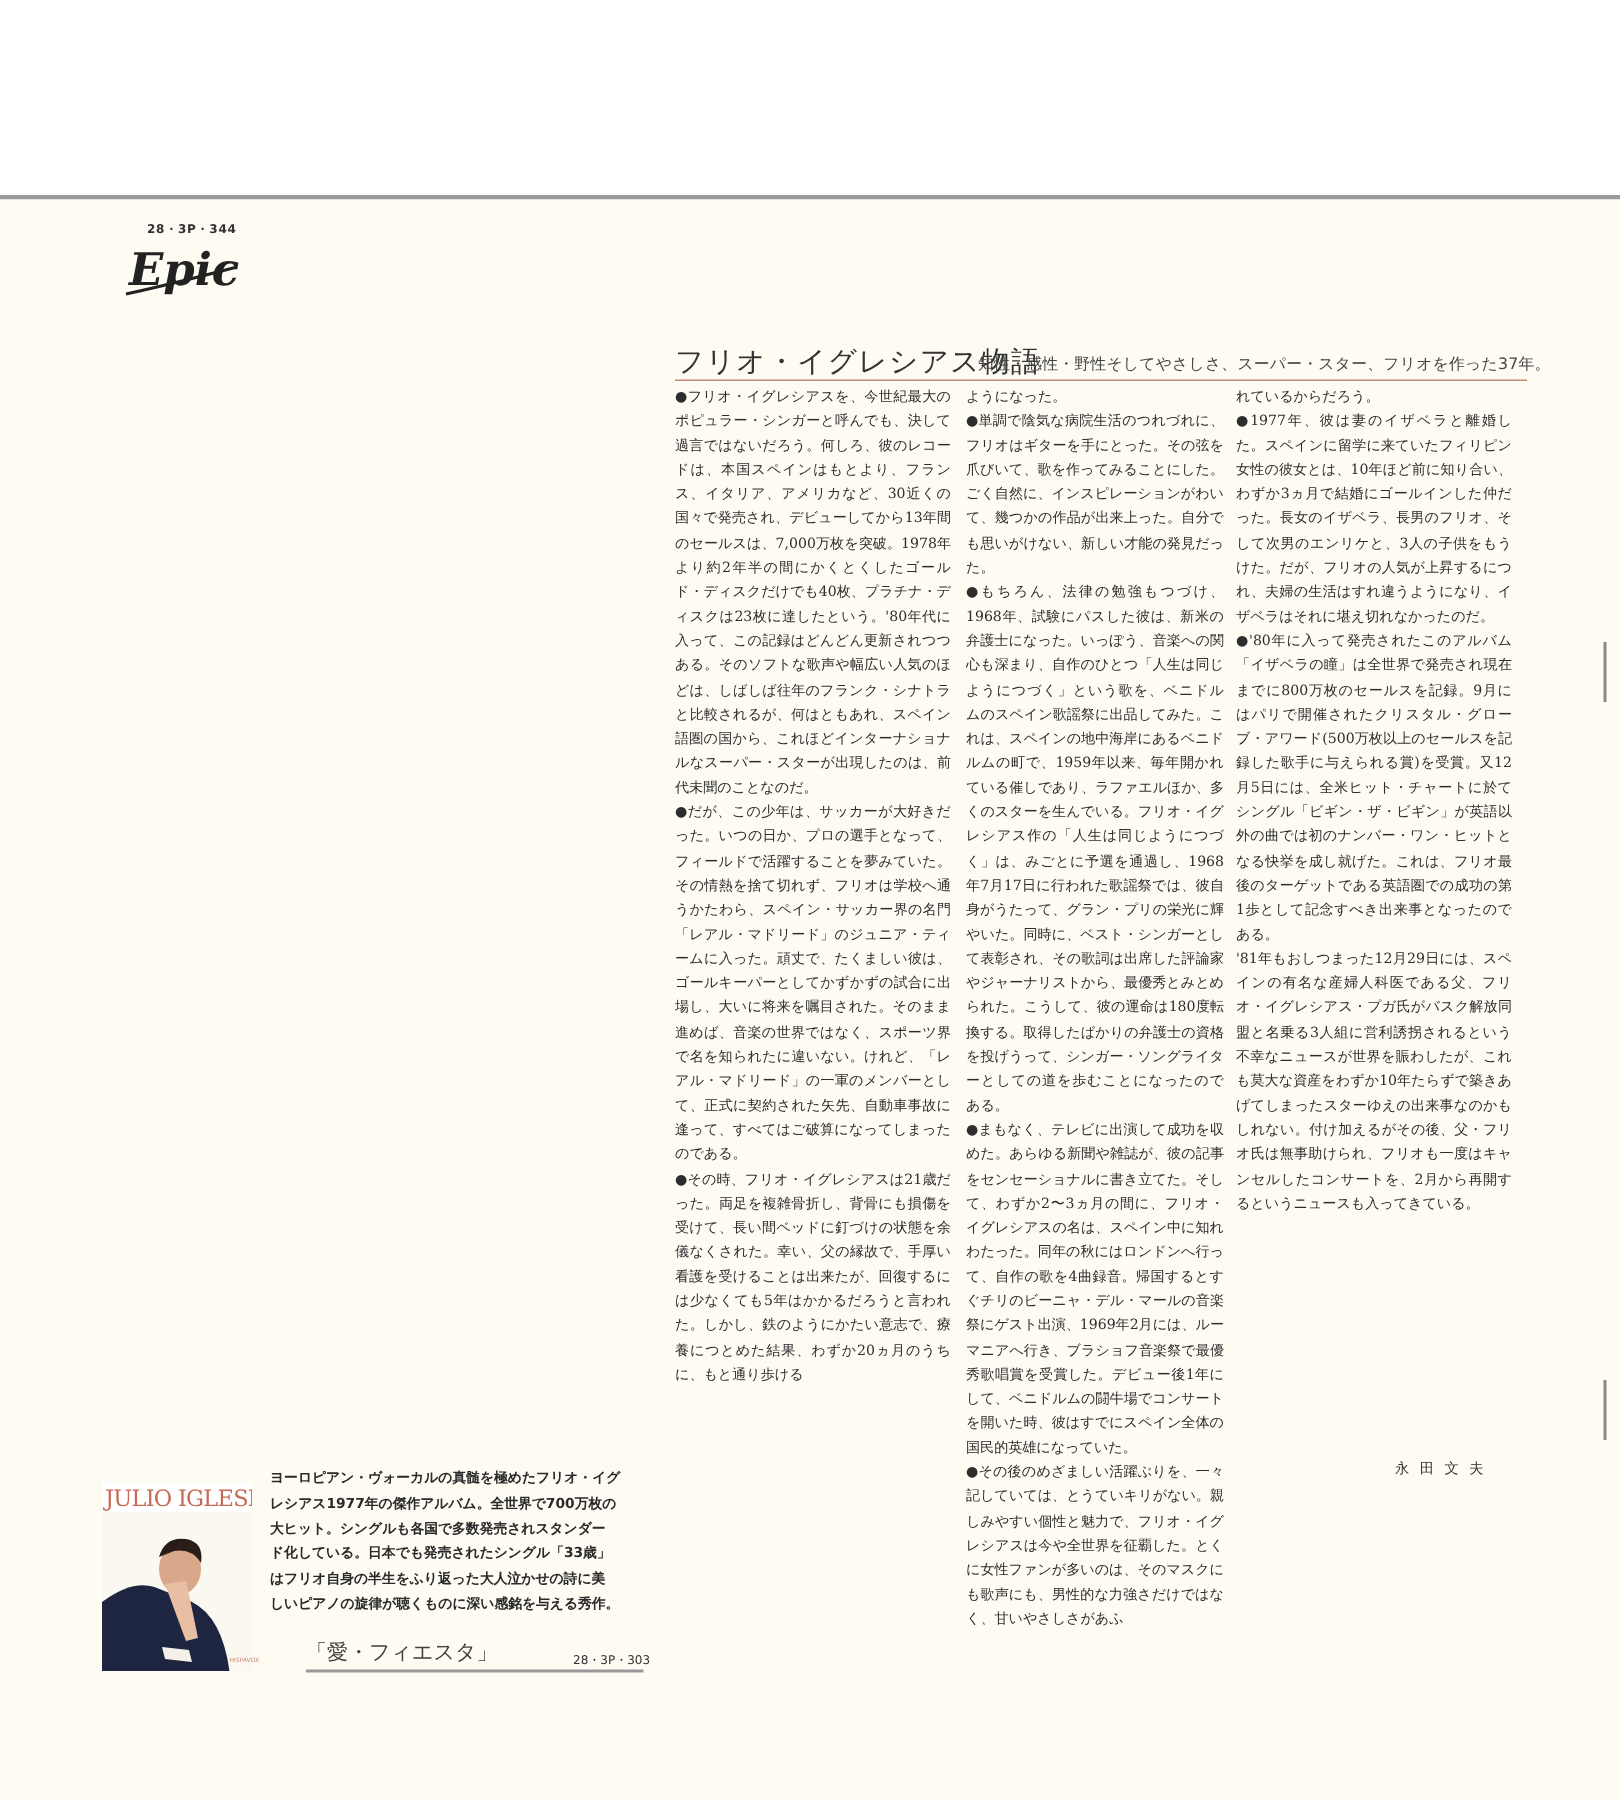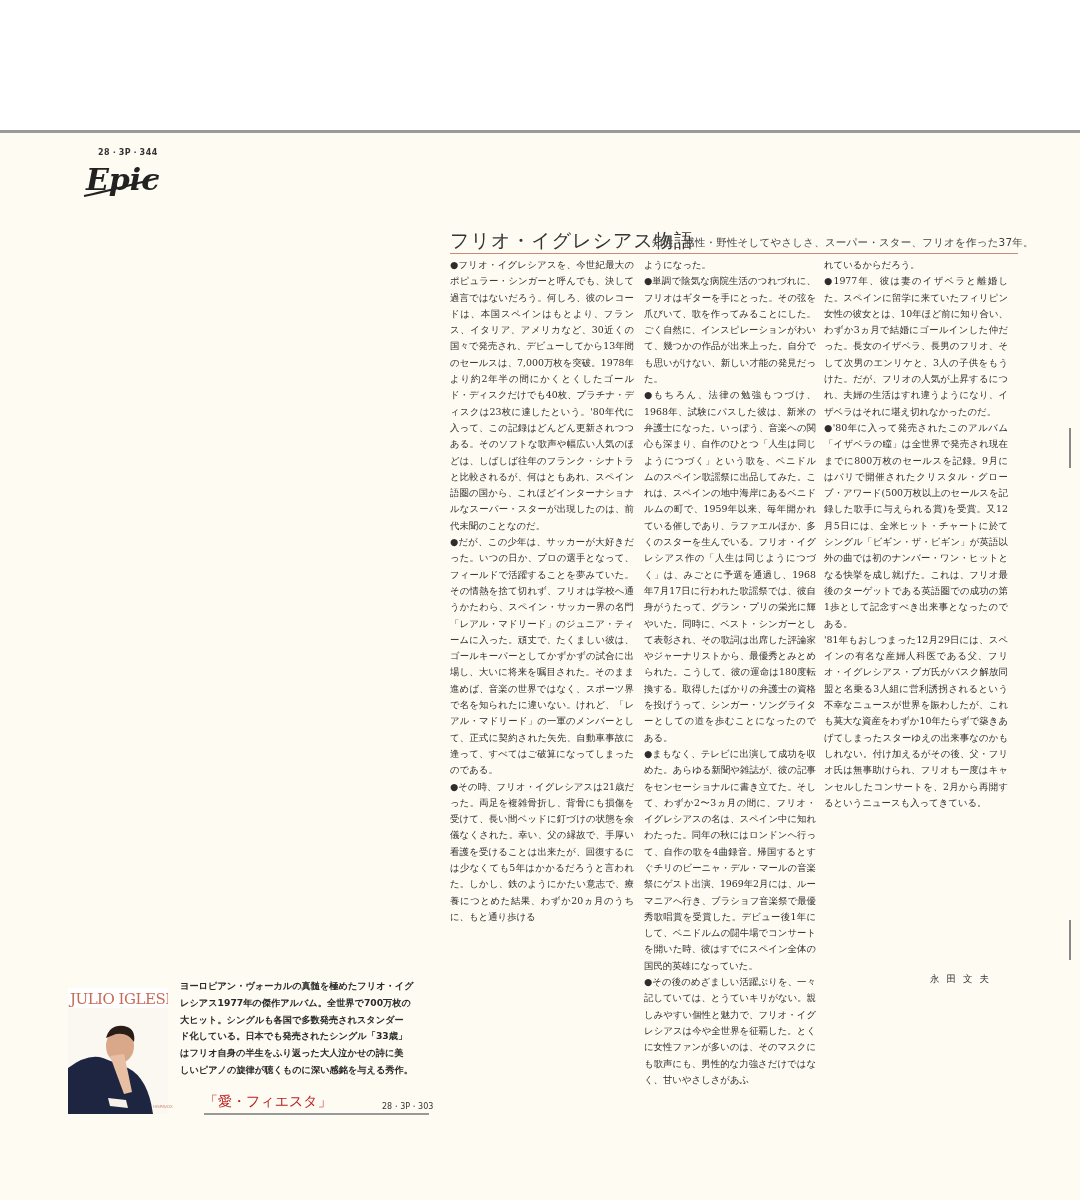--- a/index.html
+++ b/index.html
@@ -36,21 +36,21 @@
   
   .album-cover { position: absolute; left: 68px; top: 988px; width: 100px; height: 126px; background: #ffffff; overflow: hidden; }
   .album-artist { position: absolute; left: 70px; top: 990px; font-family: "DejaVu Serif", serif;
     font-size: 15px; color: #c76a55; letter-spacing: -0.5px; white-space: nowrap; }
   .album-photo { position: absolute; left: 0; top: 20px; width: 100px; height: 106px; }
   .album-label { position: absolute; left: 153px; top: 1104px; font-size: 4px; color: #c98a7a; font-family: "DejaVu Sans", sans-serif; }
   .album-desc { position: absolute; left: 180px; top: 978px; width: 260px; font-family: "DejaVu Sans", sans-serif;
     font-size: 9.2px; line-height: 16.8px; color: #2a2a2a; font-weight: bold; }
   .album-desc p { margin: 0; }
   .album-title { position: absolute; left: 204px; top: 1093px; font-family: Liberation Serif, serif;
-    font-size: 14px; color: #b91c1c; white-space: nowrap; }
+    font-size: 14px; color: #404040; white-space: nowrap; }
   .album-catalog { position: absolute; left: 382px; top: 1101px; font-family: "DejaVu Sans", sans-serif;
     font-size: 8px; color: #333; text-align: center; }
   .album-rule { position: absolute; left: 204px; top: 1113px; width: 225px; height: 2px; background: #999; }
 </style>
 </head>
 <body>
 
 <div class="top-blank"></div>
 <div class="top-rule"></div>
 <div class="sheet"></div>

